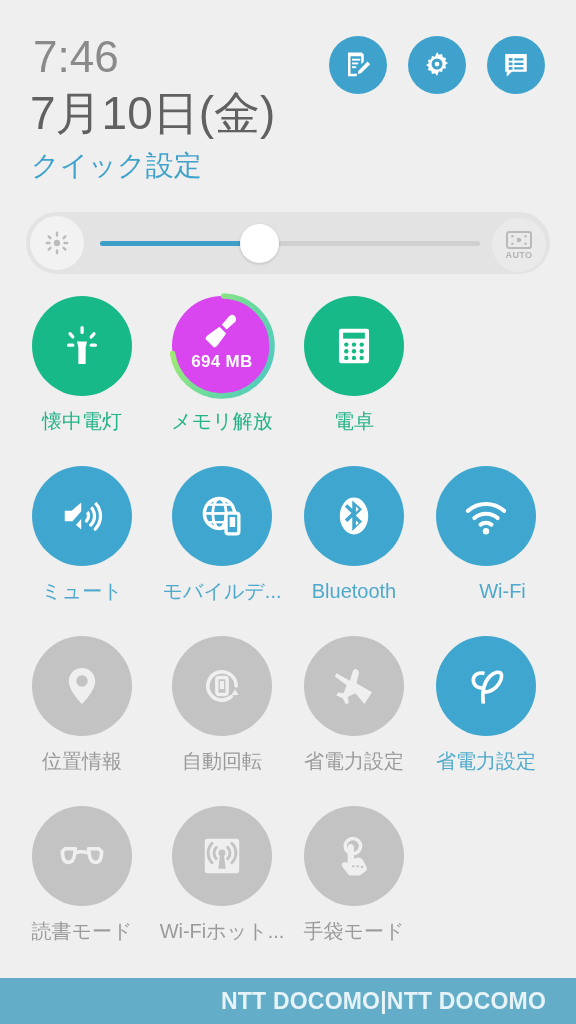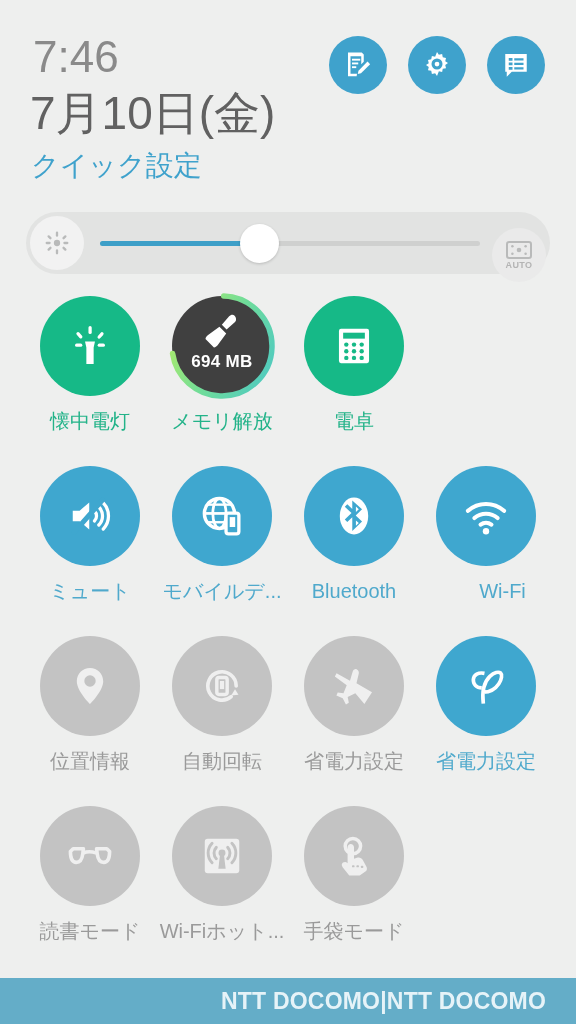--- a/index.html
+++ b/index.html
@@ -48,21 +48,21 @@
     background: #e2e3e2; border-radius: 31px;
   }
   #brightness-icon-left {
     position: absolute; left: 4px; top: 4px;
     width: 54px; height: 54px; border-radius: 50%;
     background: #f2f2f2;
     display: flex; align-items: center; justify-content: center;
     cursor: pointer;
   }
   #brightness-icon-right {
-    position: absolute; right: 4px; top: 16px;
+    position: absolute; right: 4px; top: 6px;
     width: 54px; height: 54px; border-radius: 50%;
     background: #eaeaea;
     display: flex; flex-direction: column; align-items: center; justify-content: center;
     cursor: pointer;
   }
   #auto-label { font-size: 9px; color: #b4b4b4; letter-spacing: .4px; margin-top: 1px; font-weight: 700; }
   #slider-track {
     position: absolute; left: 74px; top: 29px;
     width: 380px; height: 5px; border-radius: 3px;
     background: #cfd0cf; cursor: pointer;
@@ -79,21 +79,21 @@
   }
 
   
   #grid { position: absolute; left: 0; top: 296px; width: 576px; }
   .tile-row { position: relative; height: 170px; }
   .tile {
     position: absolute; top: 0; width: 132px;
     display: flex; flex-direction: column; align-items: center;
     cursor: pointer;
   }
-  .tile.col0 { left: 24px; justify-content: flex-end; }
+  .tile.col0 { left: 16px; justify-content: flex-end; }
   .tile.col1 { left: 156px; }
   .tile.col2 { left: 288px; }
   .tile.col3 { left: 420px; }
   .tile-circle {
     position: relative;
     width: 100px; height: 100px; border-radius: 50%;
     display: flex; align-items: center; justify-content: center;
   }
   .tile-label {
     margin-top: 13px;
@@ -225,21 +225,21 @@
               <rect x="16" y="10.7" width="3.8" height="1.7" rx=".85" fill="#ffffff"></rect>
               <rect x="5.6" y="4.5" width="1.7" height="3.9" rx=".85" fill="#ffffff" transform="rotate(-42 6.4 6.4)"></rect>
               <rect x="16.7" y="4.5" width="1.7" height="3.9" rx=".85" fill="#ffffff" transform="rotate(42 17.5 6.4)"></rect>
             </svg>
           </span>
         </div>
         <div class="tile-label" style="color: rgb(35, 179, 137);">懐中電灯</div>
       </div>
 
       <div class="tile col1 state-on-green">
-        <div class="tile-circle" style="background: #404040; align-items: center;">
+        <div class="tile-circle" style="background: #d946ef; align-items: center;">
           <svg id="mem-ring" width="110" height="110" viewBox="0 0 110 110">
             <defs>
               <linearGradient id="ringGrad" x1="0.55" y1="0" x2="0.1" y2="1">
                 <stop offset="0%" stop-color="#a8ea6e"></stop>
                 <stop offset="45%" stop-color="#6fdc9a"></stop>
                 <stop offset="100%" stop-color="#4ec9c2"></stop>
               </linearGradient>
             </defs>
             <circle cx="55" cy="55" r="50" fill="none" stroke="url(#ringGrad)" stroke-width="5.5" stroke-linecap="round" stroke-dasharray="226 314" transform="rotate(-88 55 55)"></circle>
           </svg>

